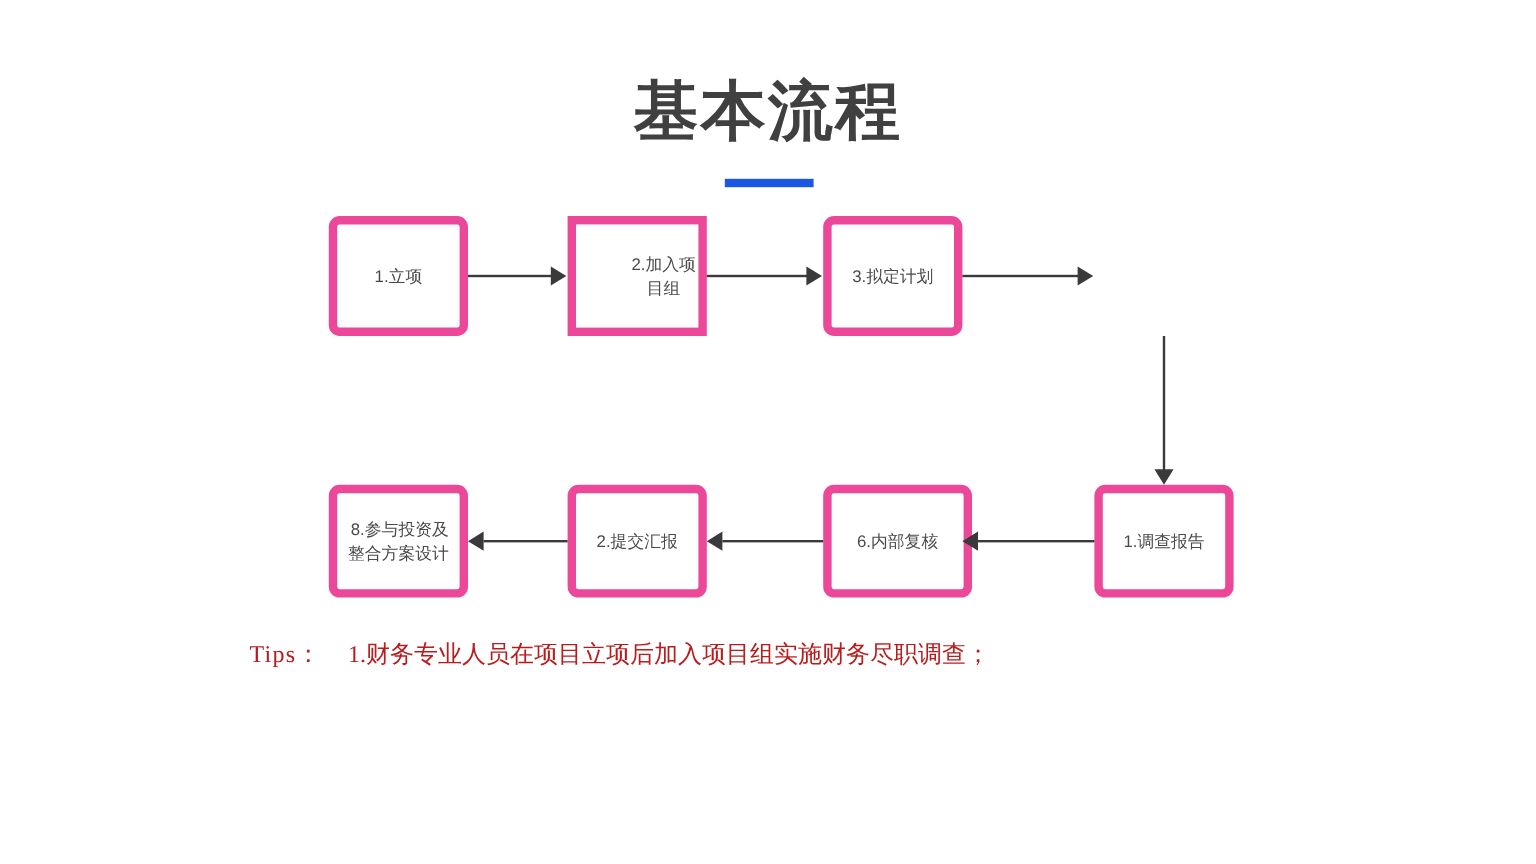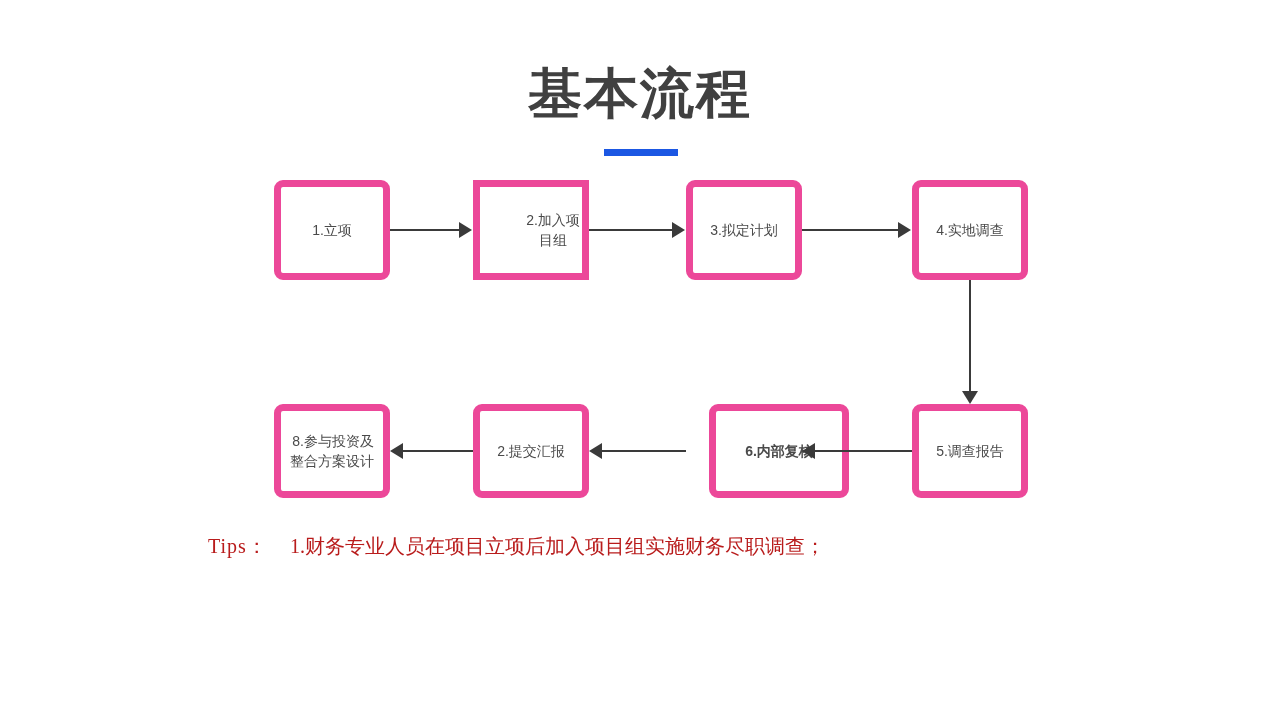--- a/index.html
+++ b/index.html
@@ -128,27 +128,26 @@
 <div id="slide">
 
   <div class="title">基本流程</div>
   <div class="title-underline"></div>
 
   <div class="flow">
 
     <div class="node rounded" style="left:274px; top:180px; width:116px; height:100px;">1.立项</div>
     <div class="node square" style="left:473px; top:180px; width:116px; height:100px;padding-left:44px;">2.加入项目组</div>
     <div class="node rounded" style="left:686px; top:180px; width:116px; height:100px;">3.拟定计划</div>
-    <div class="node rounded" style="left:912px; top:180px; width:116px; height:100px;">4.实地调查</div>
 
     <div class="node rounded" style="left:274px; top:404px; width:116px; height:94px;text-align:right;">8.参与投资及
 整合方案设计</div>
     <div class="node rounded" style="left:473px; top:404px; width:116px; height:94px;">2.提交汇报</div>
-    <div class="node rounded" style="left:709px; top:404px; width:140px; height:94px;font-weight:bold;">6.内部复核</div>
-    <div class="node rounded" style="left:912px; top:404px; width:116px; height:94px;">5.调查报告</div>
+    <div class="node rounded" style="left:686px; top:404px; width:124px; height:94px;">6.内部复核</div>
+    <div class="node rounded" style="left:912px; top:404px; width:116px; height:94px;">1.调查报告</div>
 
     <div class="conn-h" style="left:390px; top:229px; width:70px;"></div>
     <div class="arrow-right" style="left:459px; top:222px;"></div>
 
     <div class="conn-h" style="left:589px; top:229px; width:84px;"></div>
     <div class="arrow-right" style="left:672px; top:222px;"></div>
 
     <div class="conn-h" style="left:802px; top:229px; width:97px;"></div>
     <div class="arrow-right" style="left:898px; top:222px;"></div>
 

